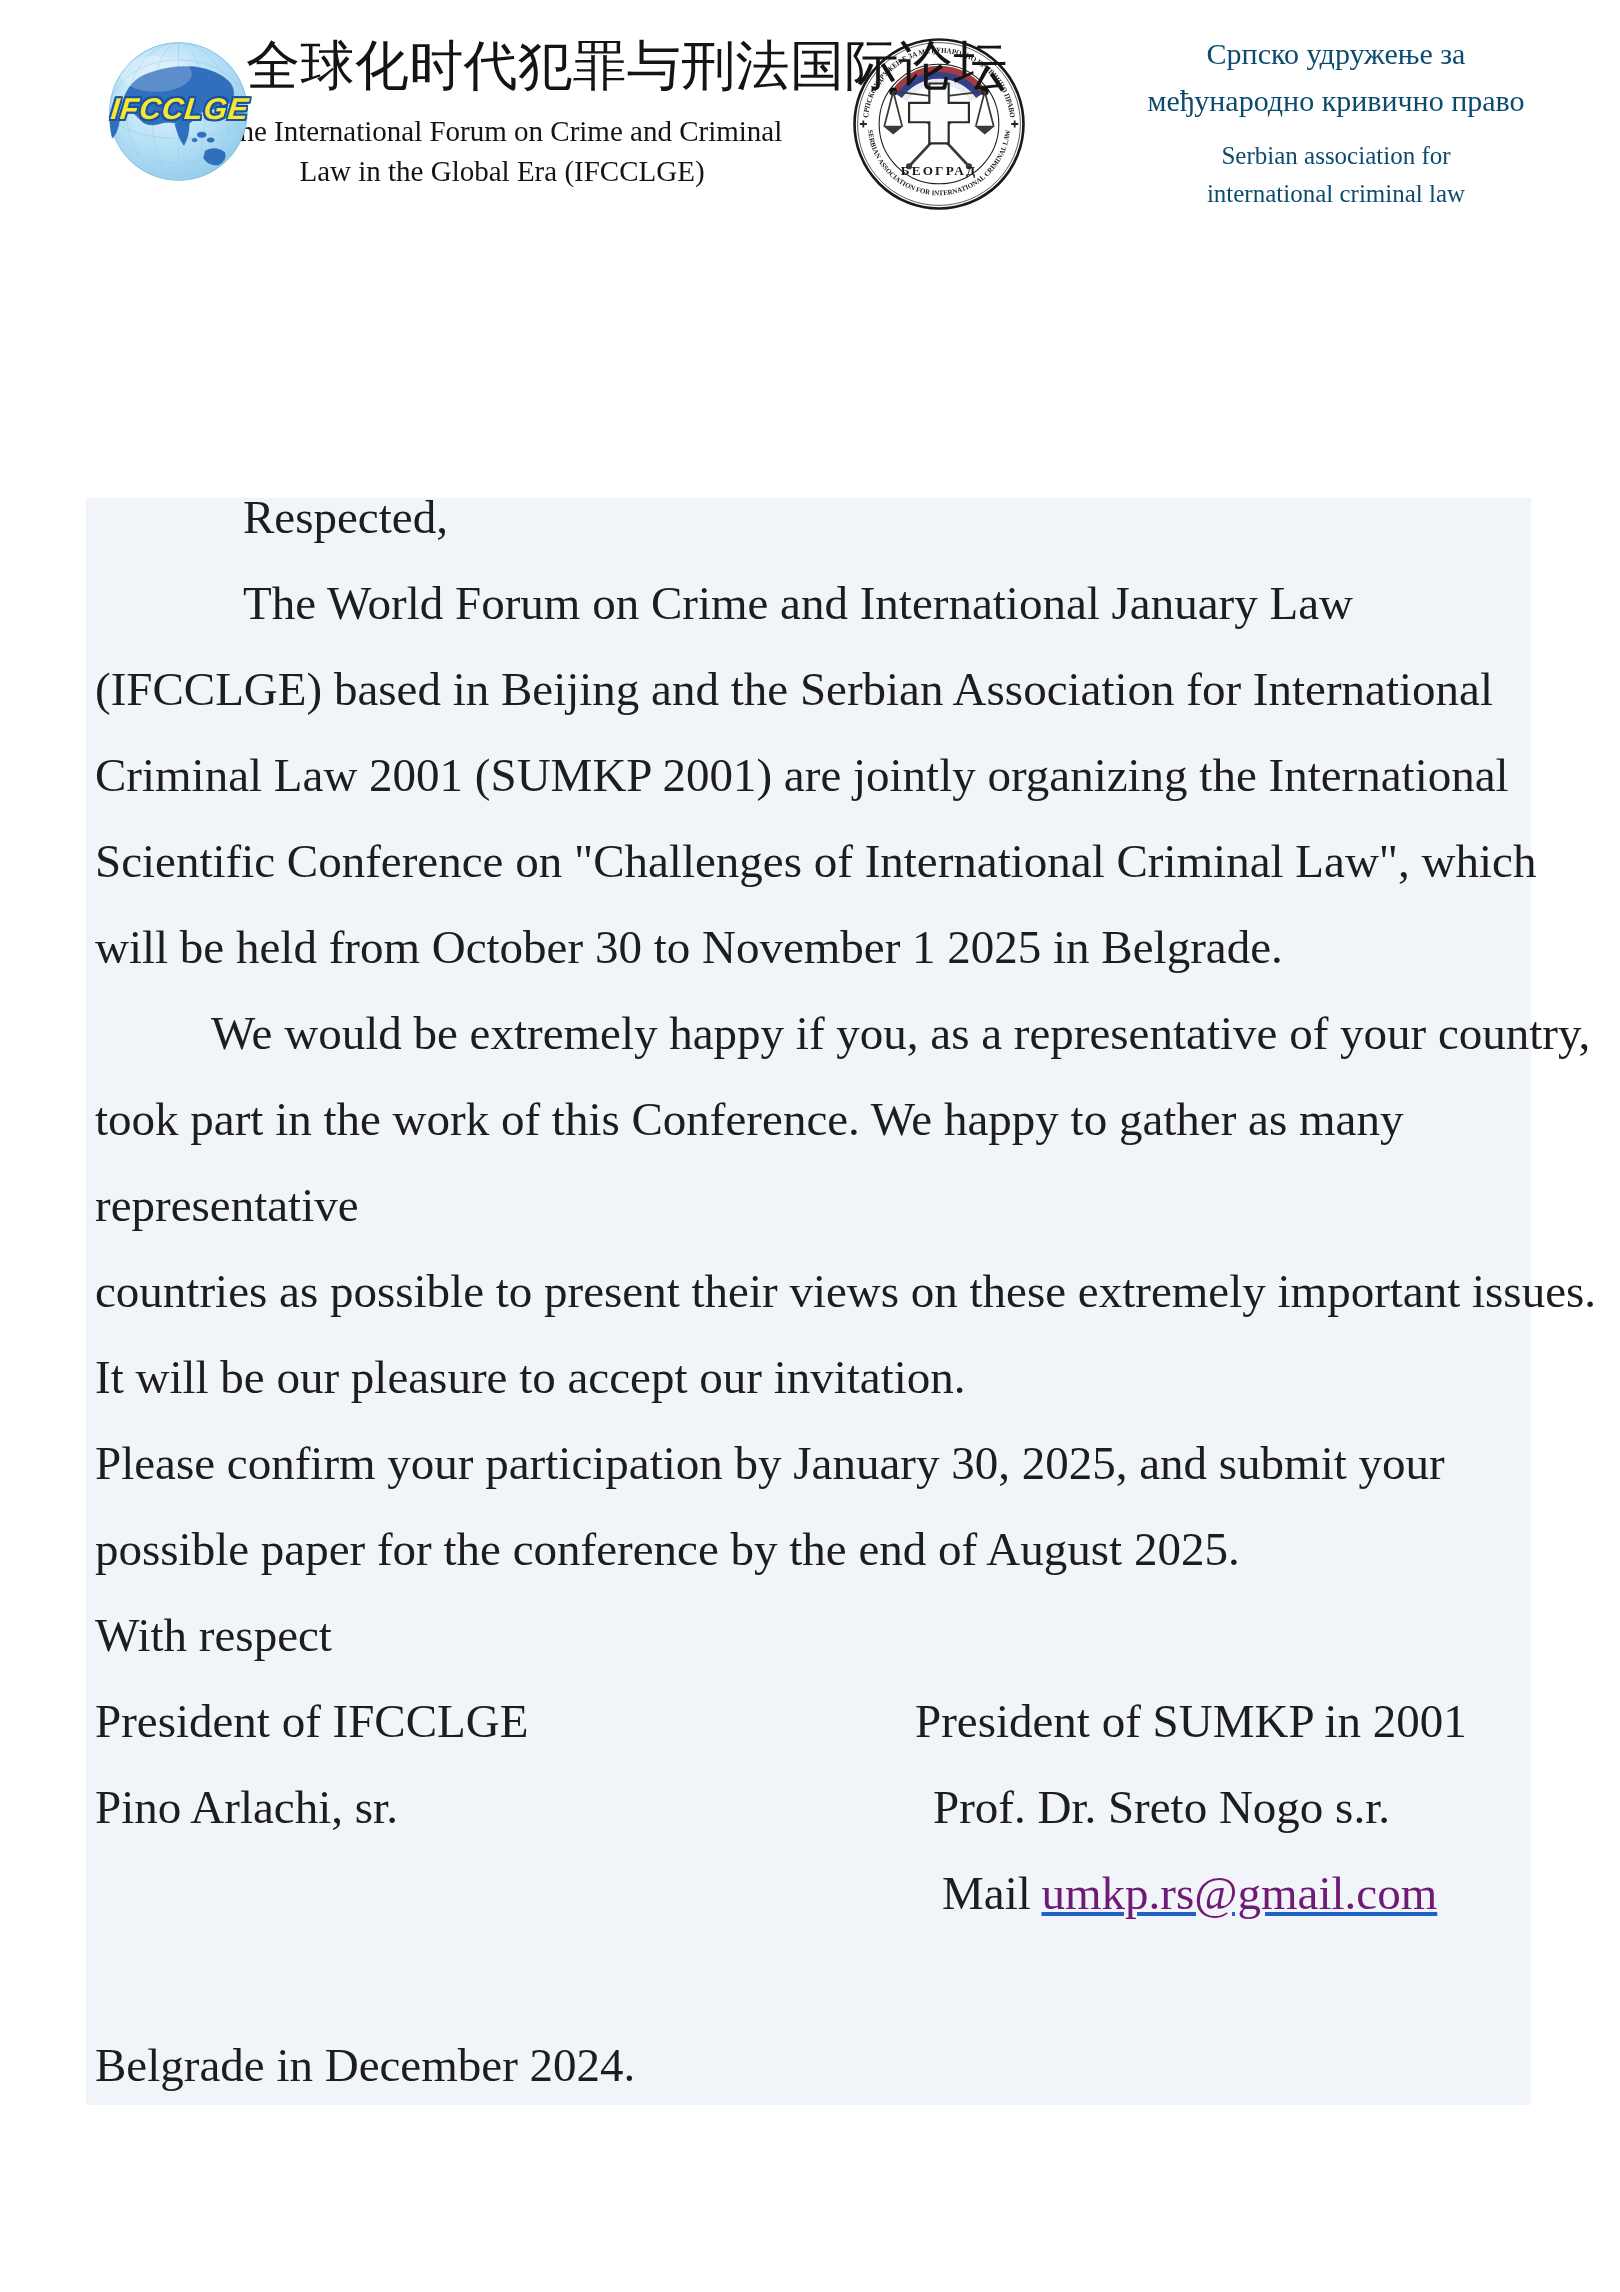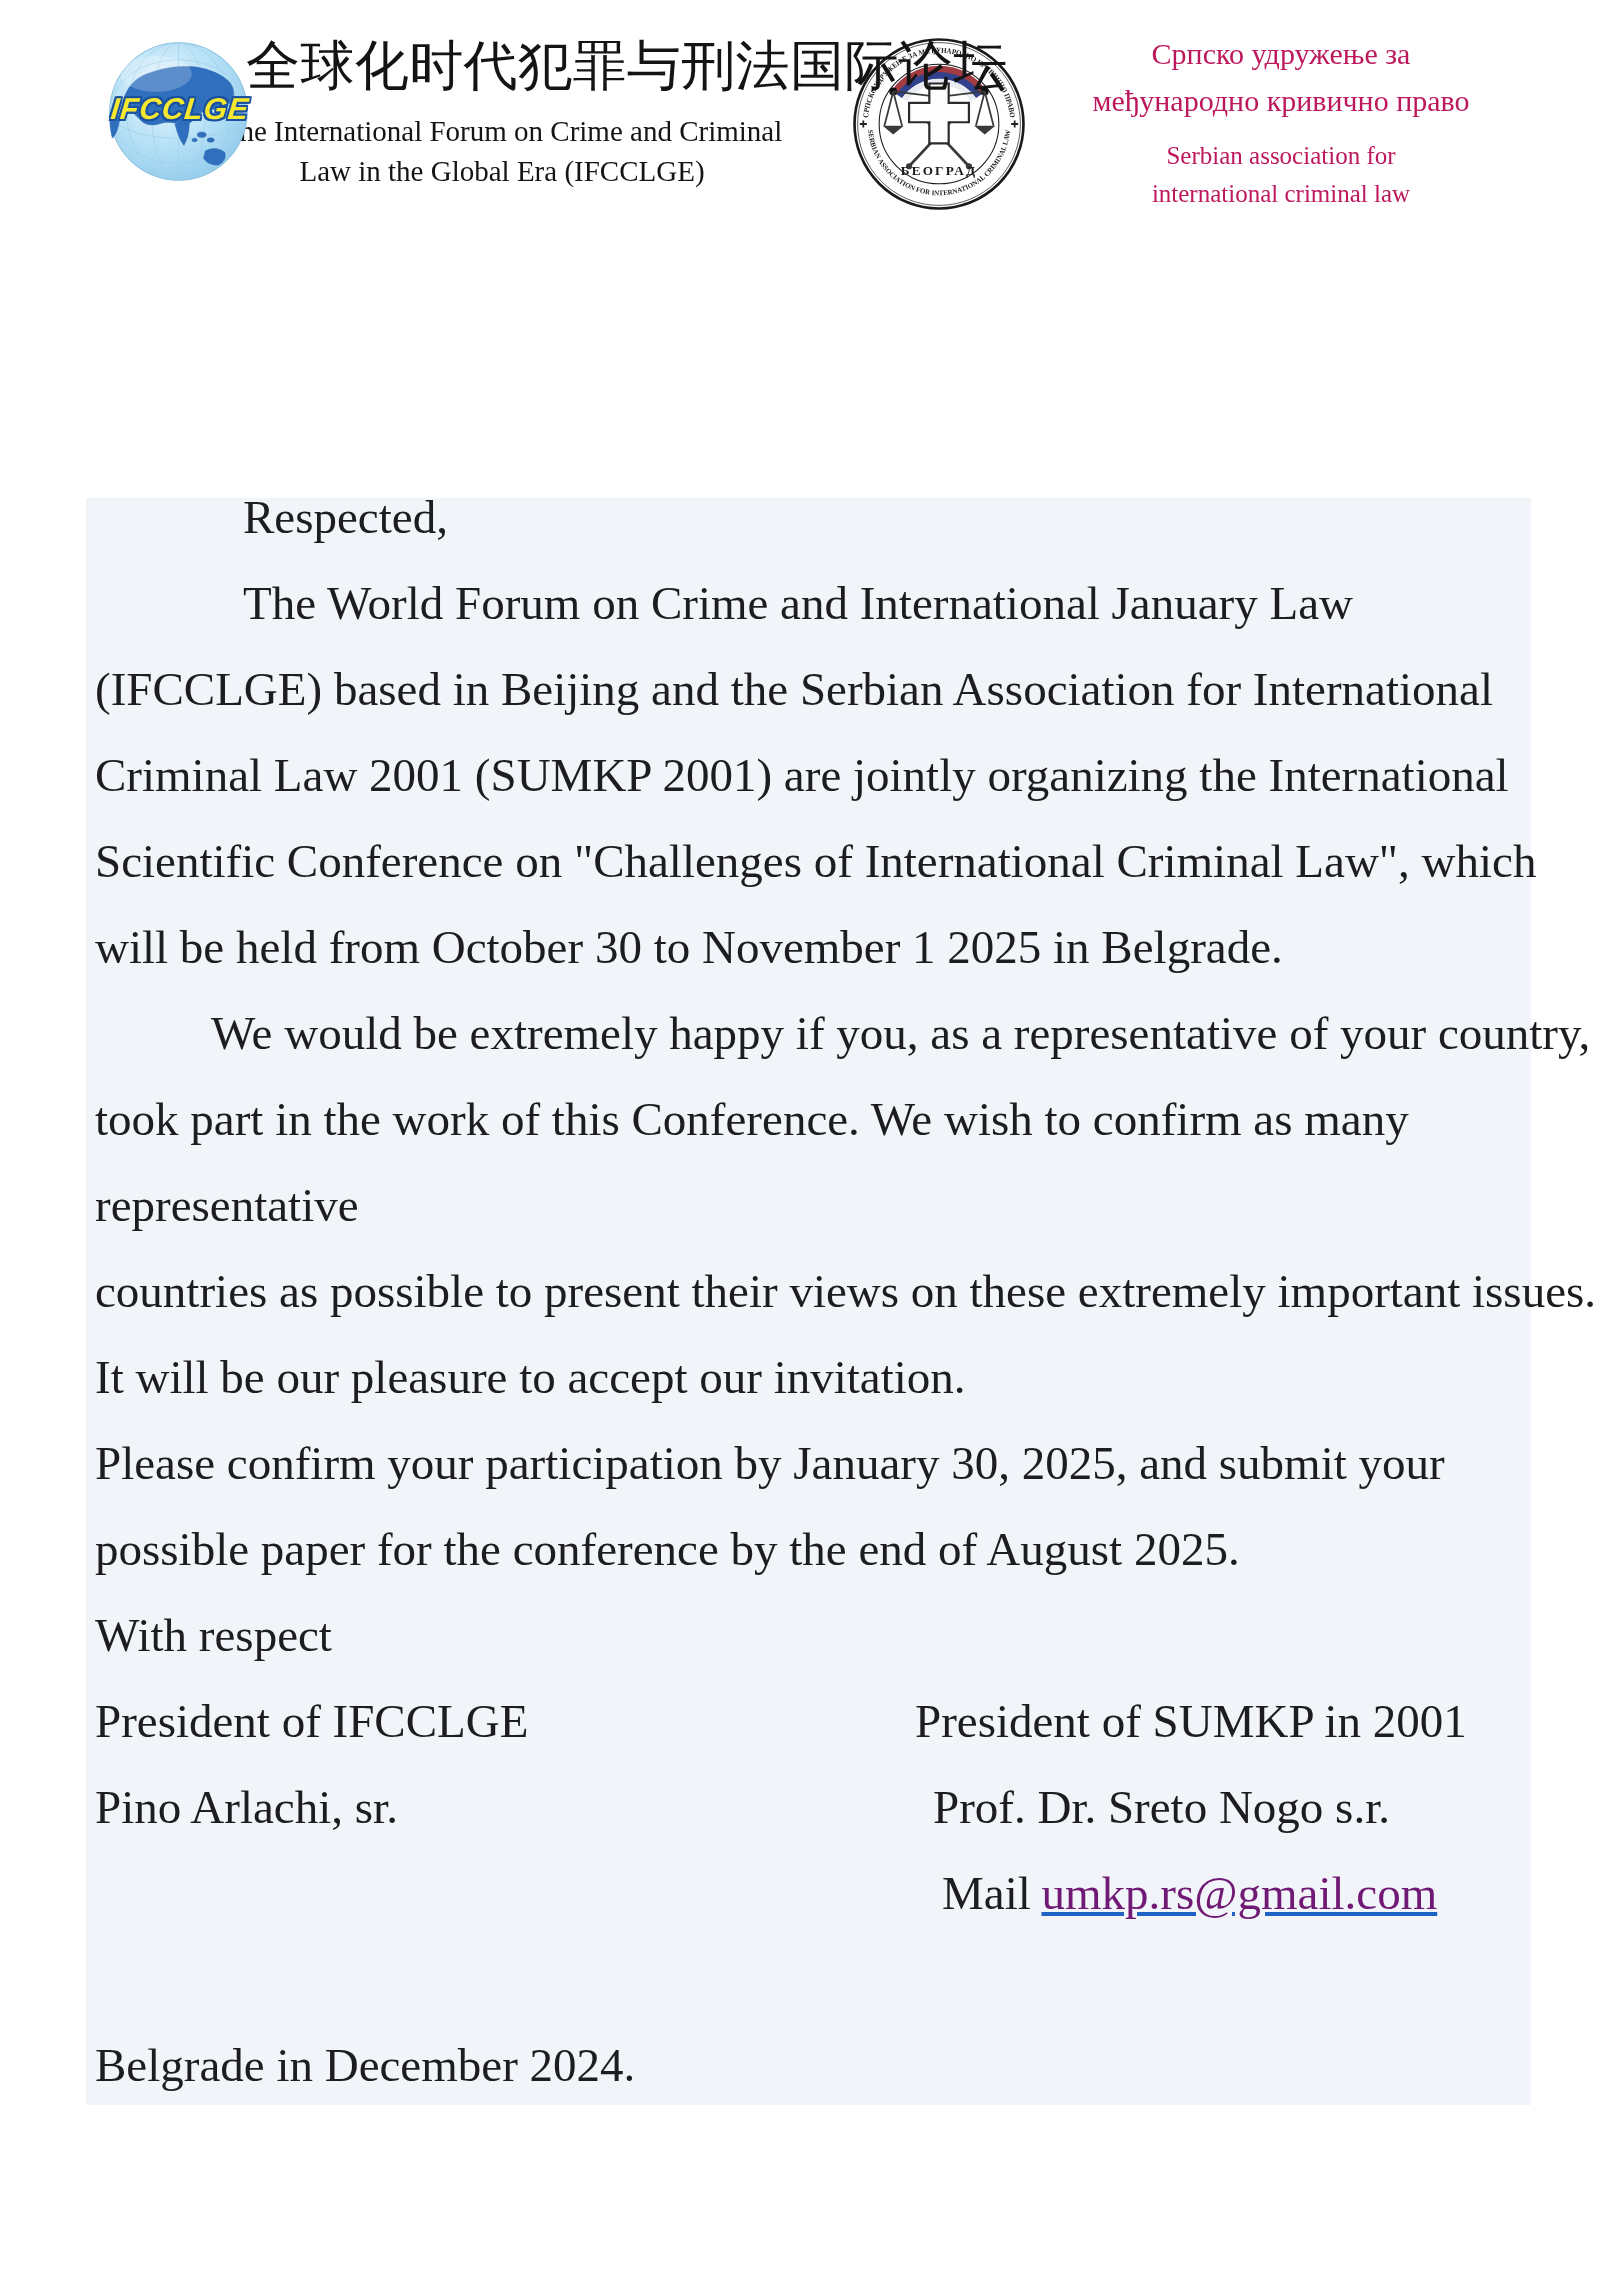--- a/index.html
+++ b/index.html
@@ -20,21 +20,21 @@
   }
   .cn-title{
     left:246px;top:30px;z-index:1;font-size:54px;letter-spacing:0.4px;
     color:#141414;white-space:nowrap;
   }
   .en-title{
     left:193px;top:111px;width:618px;z-index:1;text-align:center;
     font-size:29px;line-height:40px;color:#141414;
   }
   #seal-svg{left:851px;top:36px;width:176px;height:176px;}
-  .right-org{left:1057px;top:30px;width:448px;text-align:center;color:#be185d;}
+  .right-org{left:1112px;top:30px;width:448px;text-align:center;color:#0c4a6e;}
   .right-org .sr{font-size:30px;line-height:47px;}
   .right-org .en{font-size:25px;line-height:38px;margin-top:12.5px;}
   
   .letter{
     left:86px;top:498px;width:1445px;height:1607px;
     background:#f1f4f8;
   }
   .letter-inner{
     margin-top:-24px;padding-left:9px;
     font-size:47px;line-height:86px;white-space:nowrap;color:#1d1d1f;
@@ -150,21 +150,21 @@
 
 <div class="letter abs">
   <div class="letter-inner">
     <div class="line ind">Respected,</div>
     <div class="line ind">The World Forum on Crime and International January Law</div>
     <div class="line">(IFCCLGE) based in Beijing and the Serbian Association for International</div>
     <div class="line">Criminal Law 2001 (SUMKP 2001) are jointly organizing the International</div>
     <div class="line">Scientific Conference on "Challenges of International Criminal Law", which</div>
     <div class="line">will be held from October 30 to November 1 2025 in Belgrade.</div>
     <div class="line ind2">We would be extremely happy if you, as a representative of your country,</div>
-    <div class="line">took part in the work of this Conference. We wish to confirm as many</div>
+    <div class="line">took part in the work of this Conference. We happy to gather as many</div>
     <div class="line">representative</div>
     <div class="line">countries as possible to present their views on these extremely important issues.</div>
     <div class="line">It will be our pleasure to accept our invitation.</div>
     <div class="line">Please confirm your participation by January 30, 2025, and submit your</div>
     <div class="line">possible paper for the conference by the end of August 2025.</div>
     <div class="line">With respect</div>
 
     <div class="line">
       <span>President of IFCCLGE</span>
       <span class="col-r">President of SUMKP in 2001</span>

